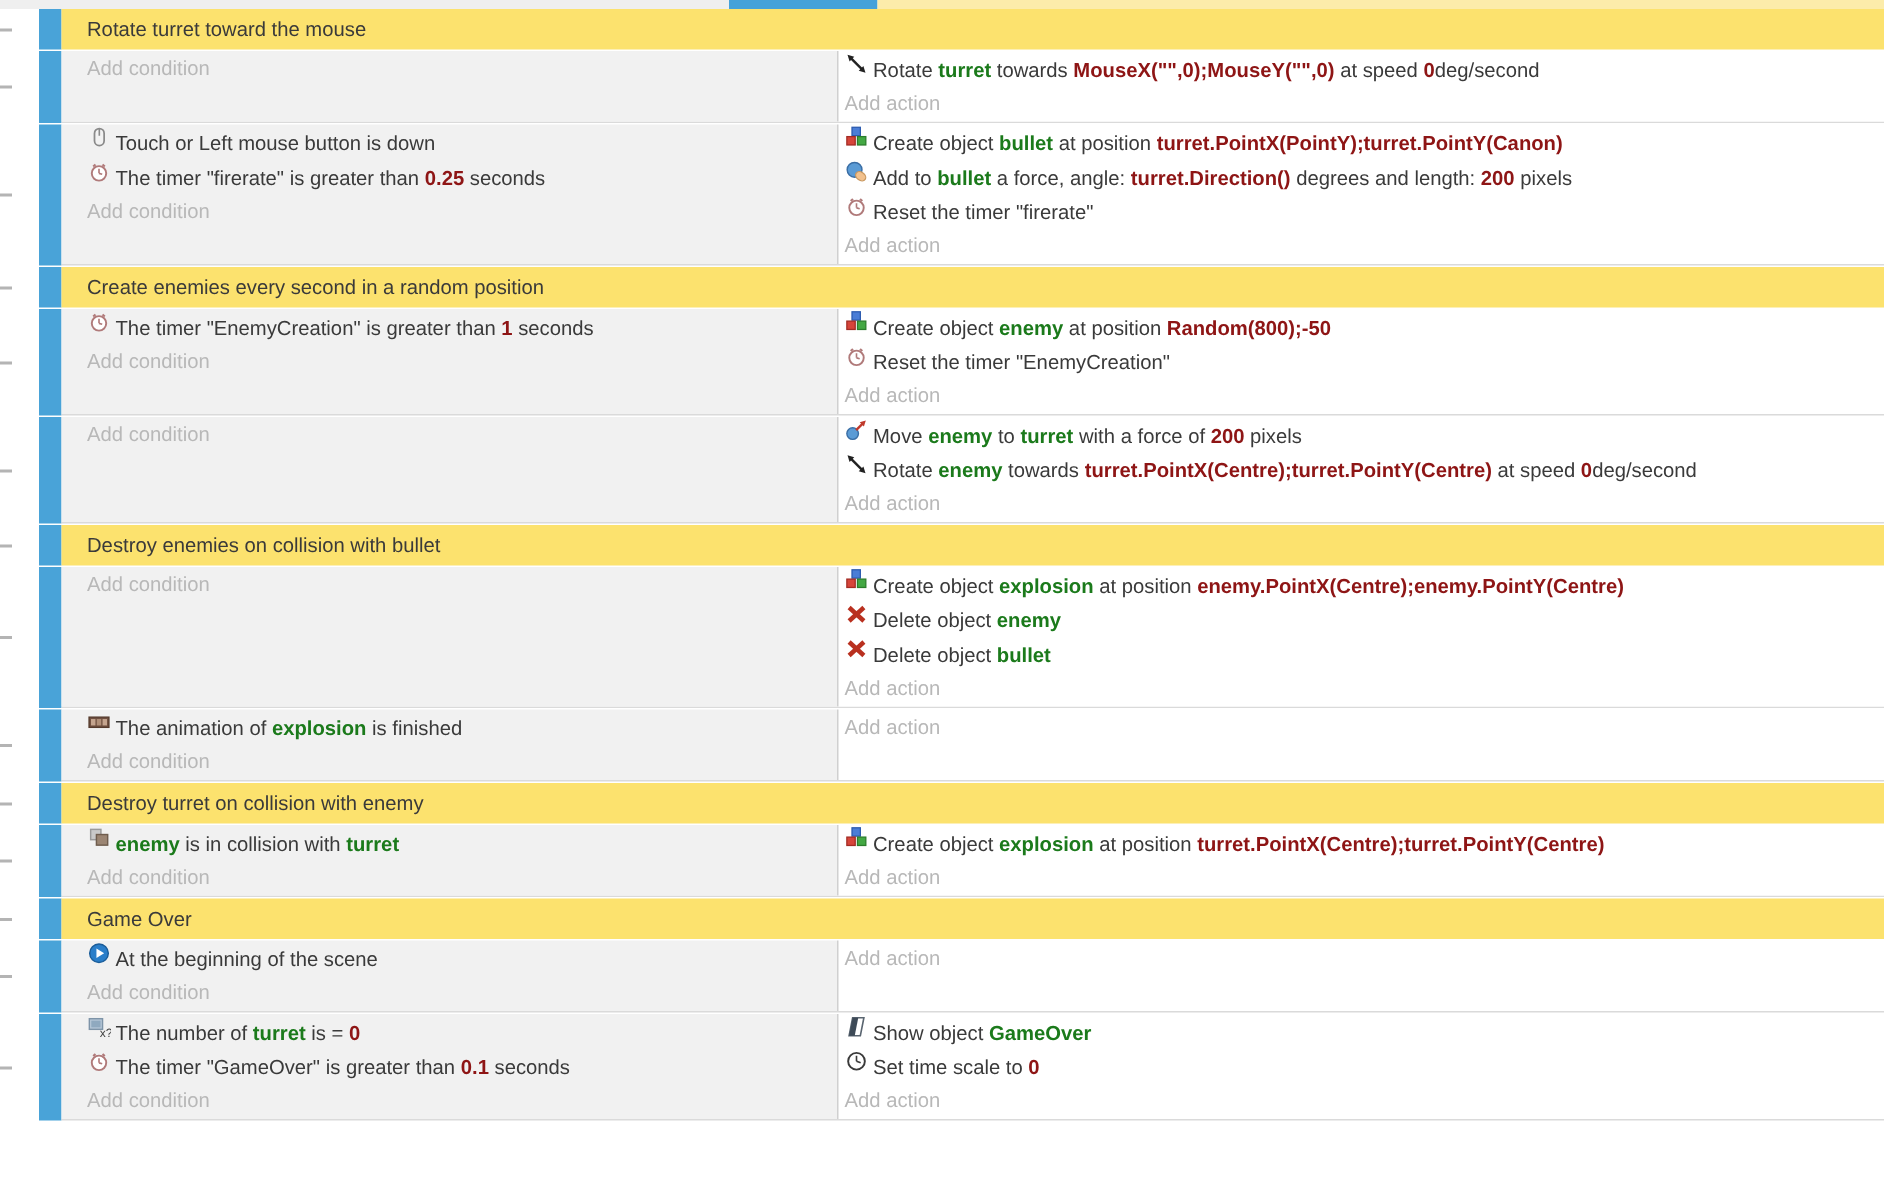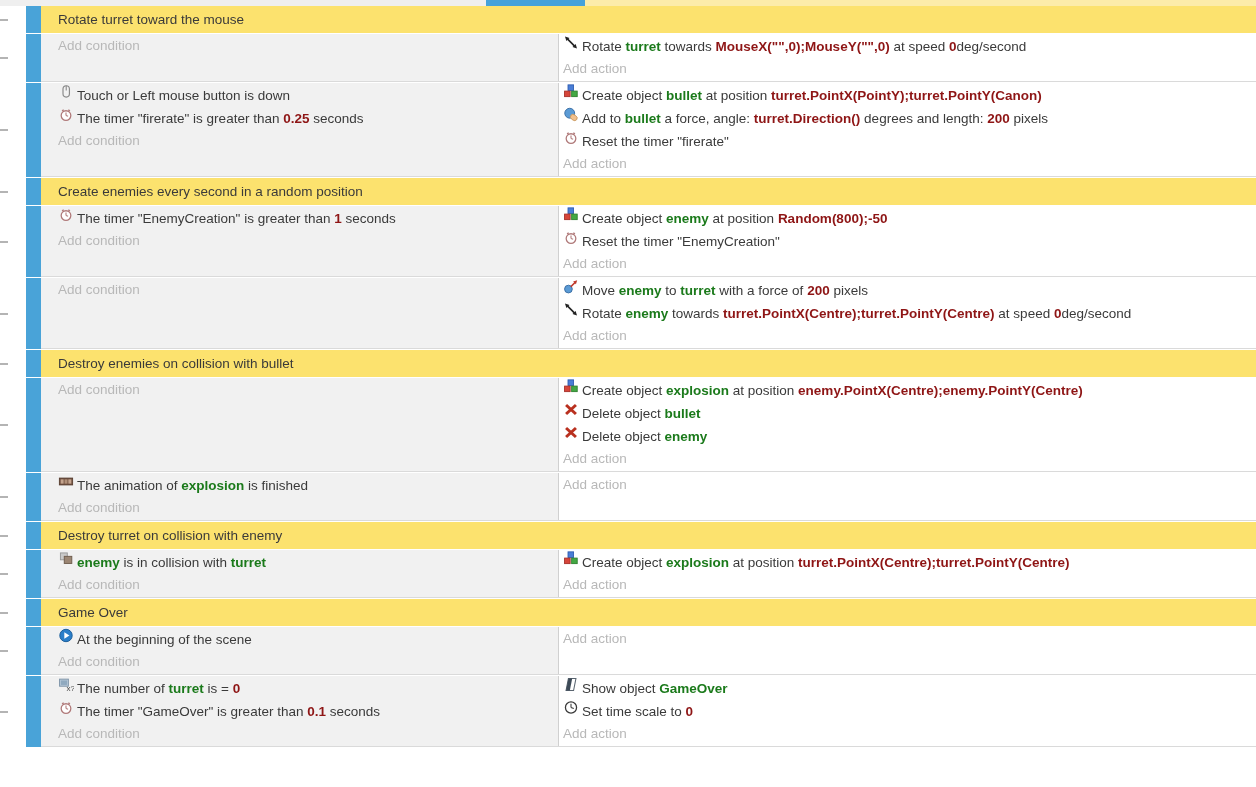--- a/index.html
+++ b/index.html
@@ -256,30 +256,30 @@
             </span>
             <span class="segs"><span class="txt">Create object </span><span class="obj">explosion</span><span class="txt"> at position </span><span class="param">enemy.PointX(Centre);enemy.PointY(Centre)</span></span>
           </div>
           <div class="line">
             <span class="icon">
               <svg width="16" height="15" viewBox="0 0 14 14">
                 <line x1="2.4" y1="2.8" x2="11.6" y2="11.2" stroke="#b9301f" stroke-width="2.8"></line>
                 <line x1="11.6" y1="2.8" x2="2.4" y2="11.2" stroke="#b9301f" stroke-width="2.8"></line>
               </svg>
             </span>
-            <span class="segs"><span class="txt">Delete object </span><span class="obj">bullet</span></span>
+            <span class="segs"><span class="txt">Delete object </span><span class="obj">enemy</span></span>
           </div>
           <div class="line">
             <span class="icon">
               <svg width="16" height="15" viewBox="0 0 14 14">
                 <line x1="2.4" y1="2.8" x2="11.6" y2="11.2" stroke="#b9301f" stroke-width="2.8"></line>
                 <line x1="11.6" y1="2.8" x2="2.4" y2="11.2" stroke="#b9301f" stroke-width="2.8"></line>
               </svg>
             </span>
-            <span class="segs"><span class="txt">Delete object </span><span class="obj">enemy</span></span>
+            <span class="segs"><span class="txt">Delete object </span><span class="obj">bullet</span></span>
           </div>
           <div class="add-line">Add action</div>
         </div>
       </div>
     </div>
     <div class="event">
       <div class="gutter">
         <span class="tick"></span>
       </div>
       <div class="bar"></div>

